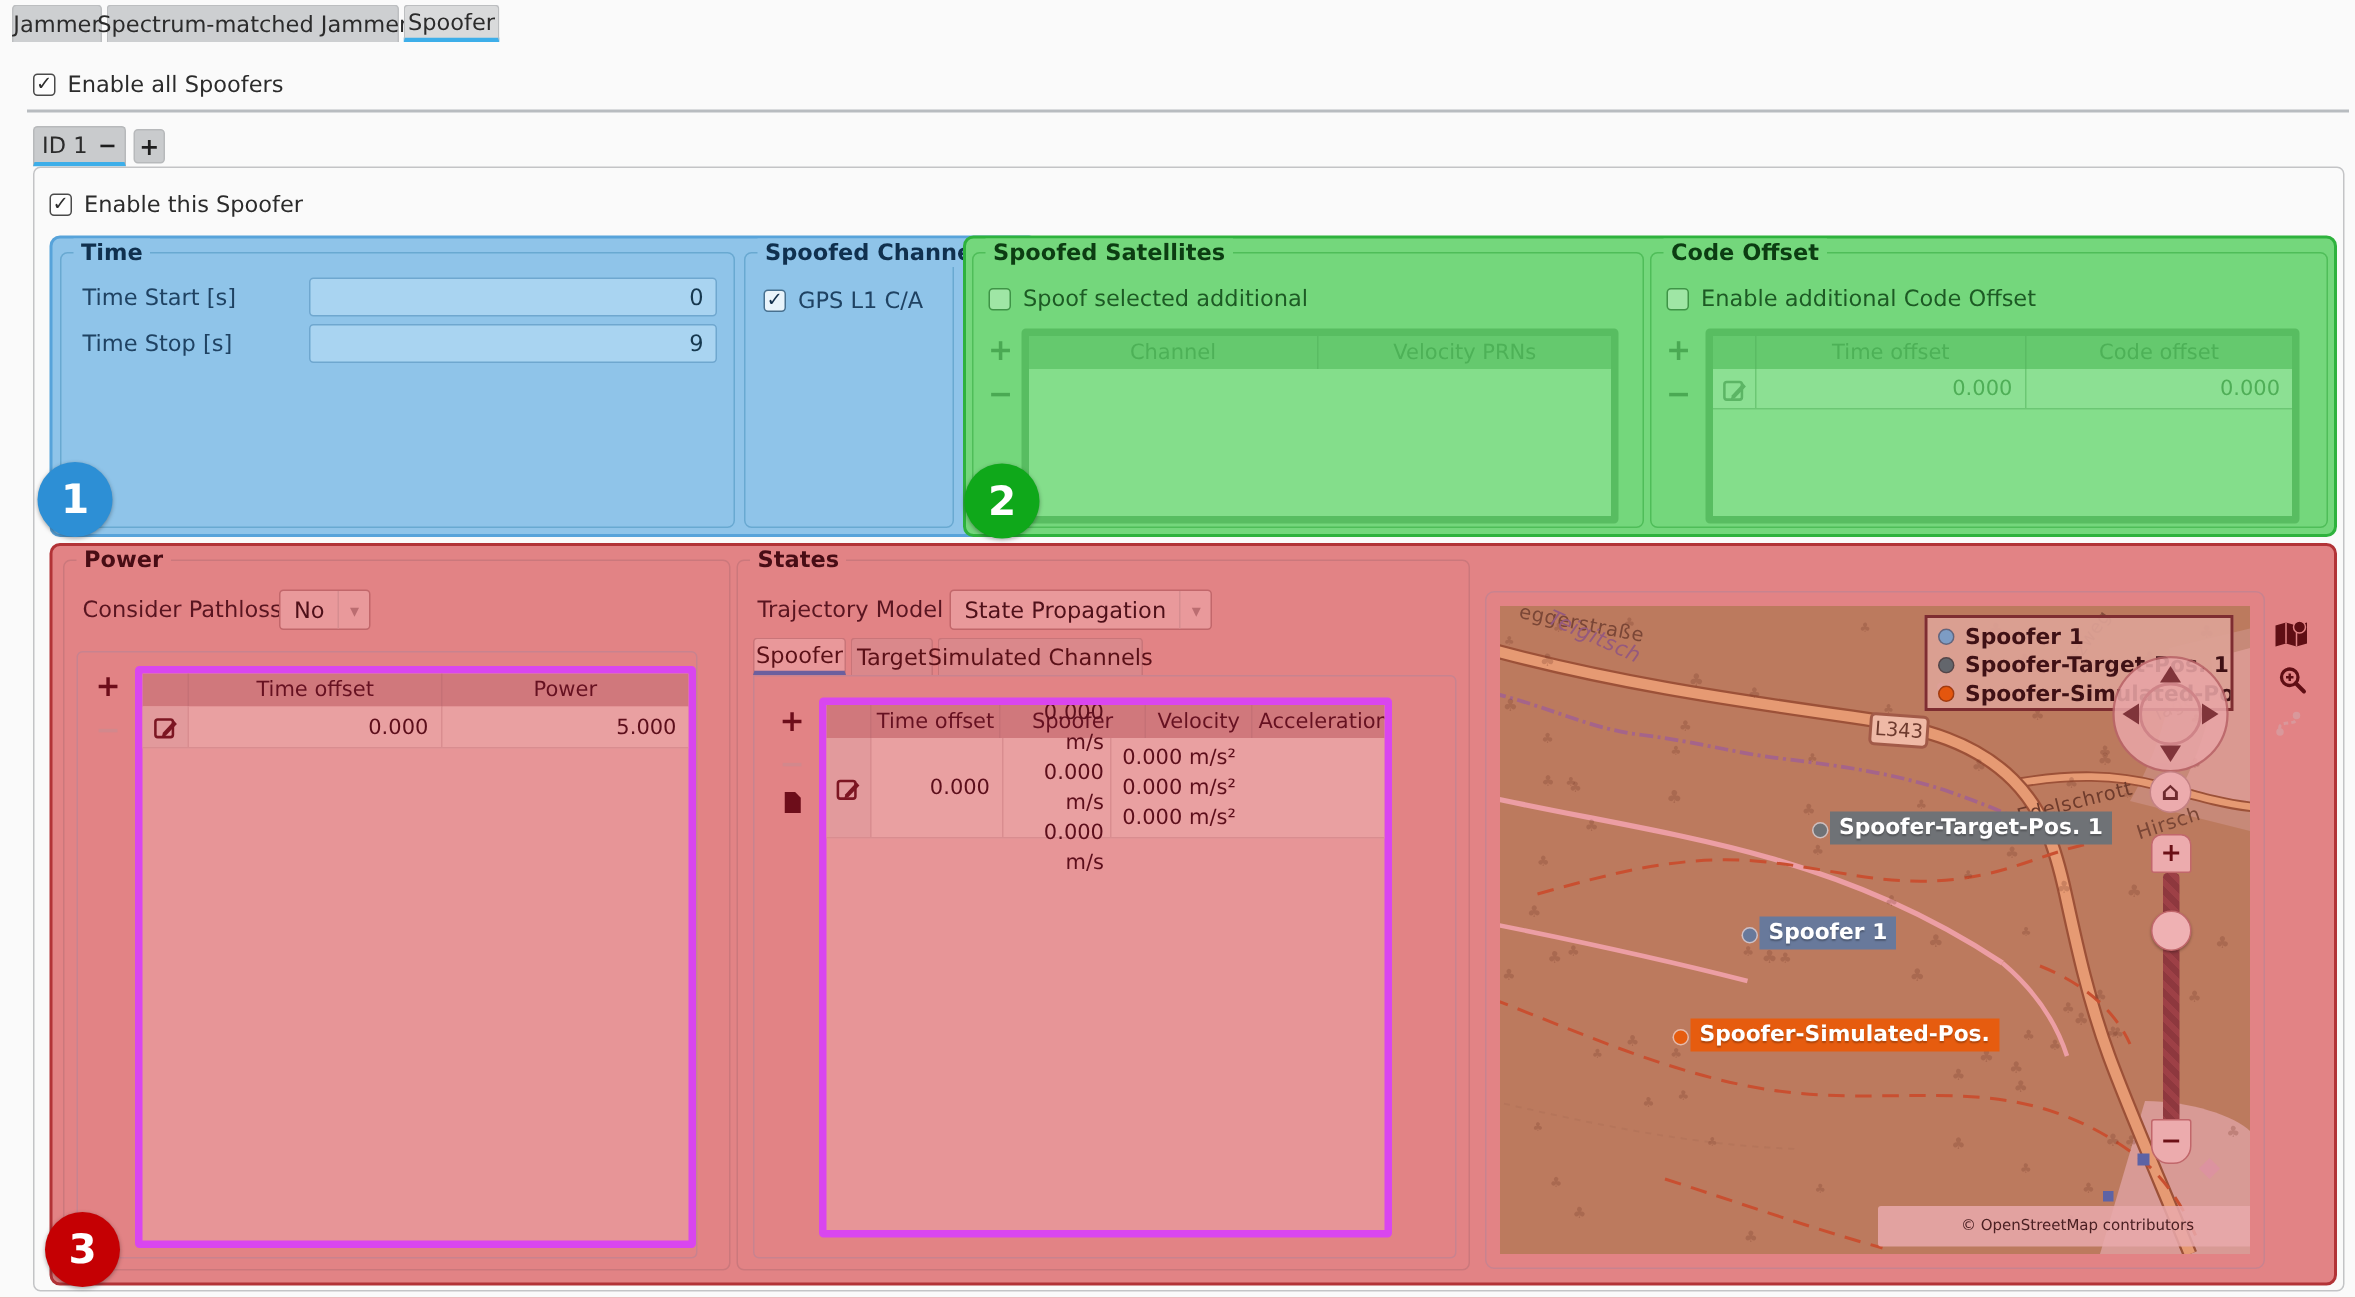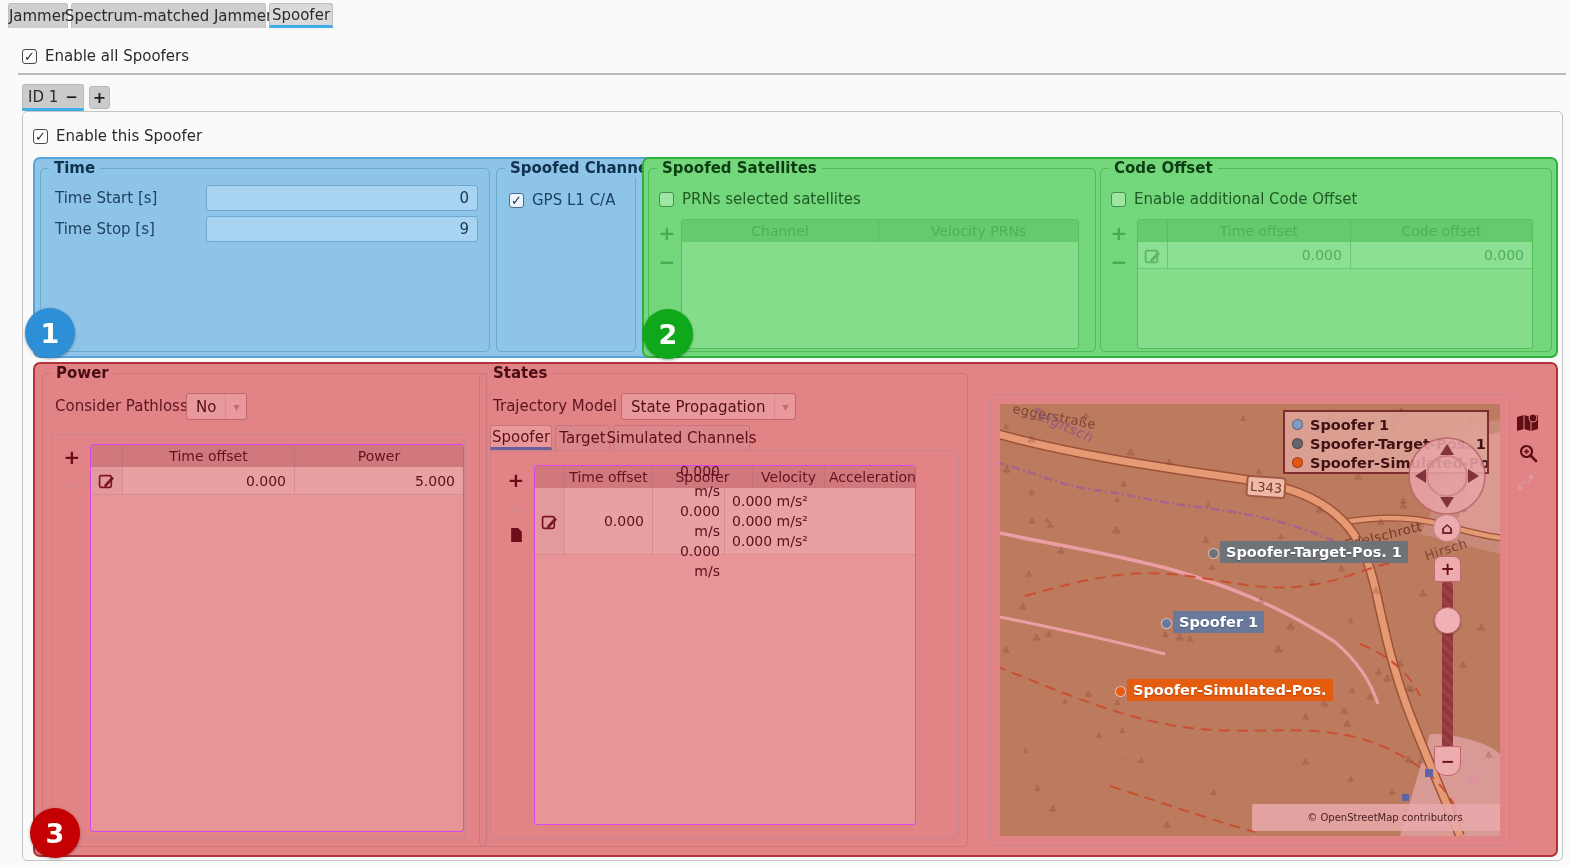--- a/index.html
+++ b/index.html
@@ -42,21 +42,21 @@
   .cb-green .bx{border:1.5px solid #3f9447;background:#9fe6a5;color:#1d5a24}
   .inp{position:absolute;text-align:right;padding:0 8px;border-radius:3px;border:1px solid #6fa7cf;
        background:#a9d4f1;color:#16384f;font-size:15px;font-family:inherit;box-sizing:border-box}
   
   .dd{position:absolute;display:inline-flex;align-items:stretch;border:1px solid #c2676b;background:#e9999b;
       border-radius:3px;color:#4f1019;font-size:15px;height:27px;box-sizing:border-box}
   .dd .txt{padding:2px 9px;display:flex;align-items:center;white-space:nowrap}
   .dd .arr{width:20px;border-left:1px solid #d68d90;color:#bb6d71;display:flex;align-items:center;justify-content:center;font-size:12px}
   
   .frame{position:absolute;border:1px solid #c8838f;box-sizing:border-box}
-  .tbl{position:absolute;border:1px solid #d946ef;border-radius:3px;background:#e79597;overflow:hidden;box-sizing:border-box}
+  .tbl{position:absolute;border:5px solid #d946ef;border-radius:3px;background:#e79597;overflow:hidden;box-sizing:border-box}
   .tr{display:flex}
   .hd{background:#d0787c;color:#661121;font-size:14px}
   .hd .c{padding:3px 4px;text-align:center;border-right:1px solid #c57176;box-sizing:border-box;white-space:nowrap;overflow:hidden}
   .rw{background:#e9a0a1;color:#5c0e1b;font-size:14px;border-bottom:1px solid #d98d90}
   .rw .c{border-right:1px solid #d98d90;box-sizing:border-box;display:flex;flex-direction:column;justify-content:center}
   .num{text-align:right;padding:2px 8px}
   .tbl.g{border-color:#58bd61;background:#84de8b}
   .tbl.g .hd{background:#65c96e;color:#4db157;border-color:#5abc63}
   .tbl.g .hd .c{border-color:#5abc63}
   .tbl.g .rw{background:#8ce093;color:#4fae57;border-color:#6cc774}
@@ -153,21 +153,21 @@
     </div>
   </div>
 </div>
 
 <div class="region r-green" style="left:642px;top:157px;width:916px;height:201px">
 
   <div class="grp g-grp" style="left:4px;top:9px;width:448px;height:184px">
     <span class="gt">Spoofed Satellites</span>
     <div class="cb cb-green" style="left:10px;top:21px">
       <span class="bx"></span>
-      <span class="g-lbl">PRNs selected satellites</span>
+      <span class="g-lbl">Spoof selected additional</span>
     </div>
     <span class="pm dim-g" style="left:8px;top:55px">+</span>
     <span class="pm dim-g" style="left:8px;top:84px">−</span>
     <div class="tbl g" style="left:32px;top:50px;width:398px;height:130px">
       <div class="tr hd">
         <div class="c" style="width:197px">Channel</div>
         <div class="c" style="width:199px;border-right:none">Velocity PRNs</div>
       </div>
     </div>
   </div>
@@ -228,21 +228,21 @@
                 <path d="M6.2 11.8 L13.2 4.3 L15 6.2 L8 13.6 L5.6 14.3 Z" fill="currentColor"></path>
               </svg>
           </div>
           <div class="c num" style="width:172px">0.000</div>
           <div class="c num" style="width:168px;border-right:none">5.000</div>
         </div>
       </div>
     </div>
   </div>
 
-  <div class="grp d-grp" style="left:444px;top:9px;width:489px;height:474px">
+  <div class="grp d-grp" style="left:456px;top:9px;width:489px;height:474px">
     <span class="gt">States</span>
     <span class="abs d-lbl" style="left:13px;top:23px">Trajectory Model</span>
     <div class="dd" style="left:141px;top:19px">
       <span class="txt">State Propagation</span>
       <span class="arr">▾</span>
     </div>
     <div class="stab active" style="left:10px;top:51px;width:62px">
         <span>Spoofer</span>
       </div>
     <div class="stab" style="left:75px;top:51px;width:55px">

